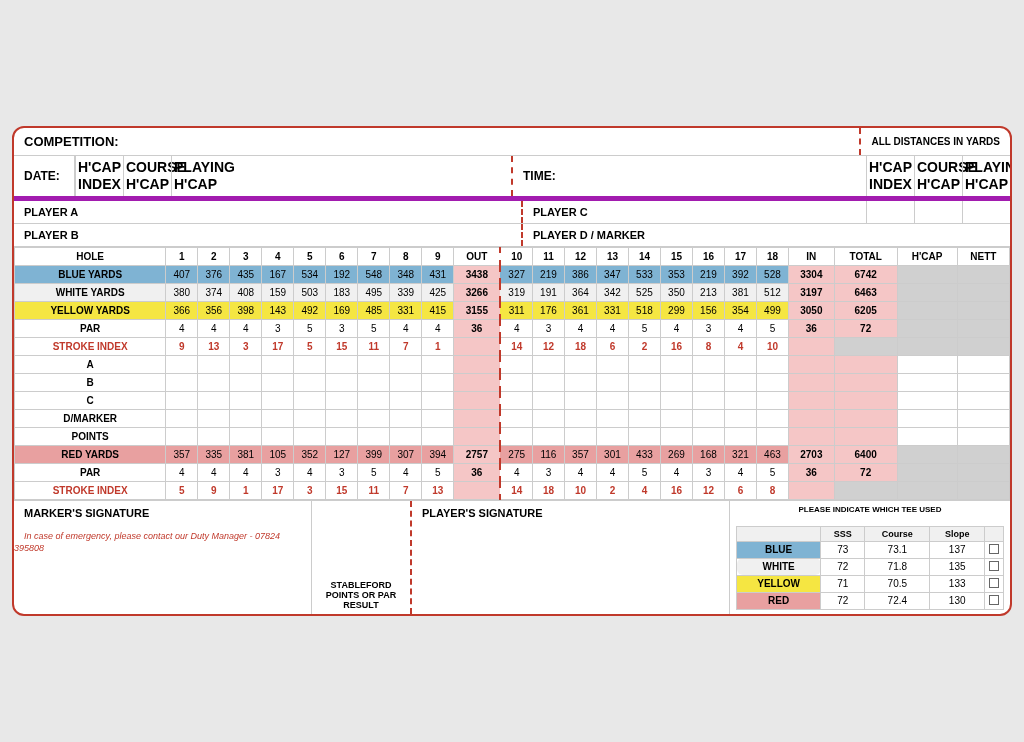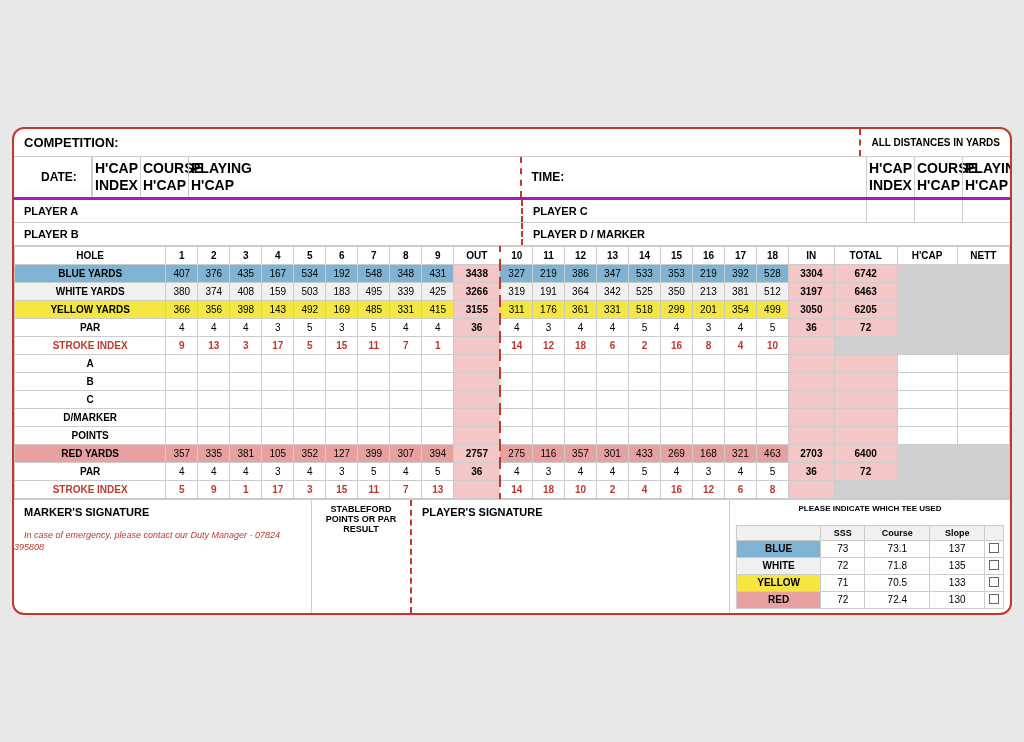--- a/index.html
+++ b/index.html
@@ -34,22 +34,21 @@
     }
     .all-distances {
       padding: 6px 10px;
       font-size: 10px;
       font-weight: bold;
       text-align: right;
       align-self: center;
     }
     .date-row {
       display: flex;
-      border-bottom: 3px solid #a21caf;
-      padding-left: 17px;
+      border-bottom: 5px solid #a21caf;
     }
     .date-section {
       flex: 1;
       display: flex;
       align-items: center;
       border-right: 2px dashed #c0392b;
     }
     .date-label {
       padding: 6px 10px;
       font-weight: bold;
@@ -364,21 +363,21 @@
       <td>485</td>
       <td>331</td>
       <td>415</td>
       <td class="out-col dashed-border-right bold-cell">3155</td>
       <td>311</td>
       <td>176</td>
       <td>361</td>
       <td>331</td>
       <td>518</td>
       <td>299</td>
-      <td>201</td>
+      <td>156</td>
       <td>354</td>
       <td>499</td>
       <td class="in-col bold-cell">3050</td>
       <td class="total-col bold-cell">6205</td>
       <td class="grey-cell"></td>
       <td class="grey-cell"></td>
     </tr>
 
     <tr class="par-row">
       <td class="row-label">PAR</td>
@@ -654,21 +653,21 @@
 
   <div class="footer-row">
     <div style="flex:1; border-right:1px solid #ccc;">
       <div style="padding:6px 10px;">
         <span class="marker-sig-label">MARKER'S SIGNATURE</span>
       </div>
       <div>
         <span class="emergency-text">In case of emergency, please contact our Duty Manager - 07824 395808</span>
       </div>
     </div>
-    <div style="width:100px; border-right:2px dashed #c0392b; padding:4px; font-size:9px; font-weight:bold; text-align:center; display:flex; align-items:flex-start; justify-content:center;">
+    <div style="width:100px; border-right:2px dashed #c0392b; padding:4px; font-size:9px; font-weight:bold; text-align:center; display:flex; align-items:flex-end; justify-content:center;">
       <span style="text-align:center;">STABLEFORD POINTS OR PAR RESULT</span>
     </div>
     <div style="flex:1; border-right:1px solid #ccc; padding:6px 10px;">
       <span class="player-sig-label">PLAYER'S SIGNATURE</span>
     </div>
     <div class="tee-table-section">
       <div class="please-indicate">PLEASE INDICATE WHICH TEE USED</div>
       <table class="tee-table">
         <thead>
           <tr>

